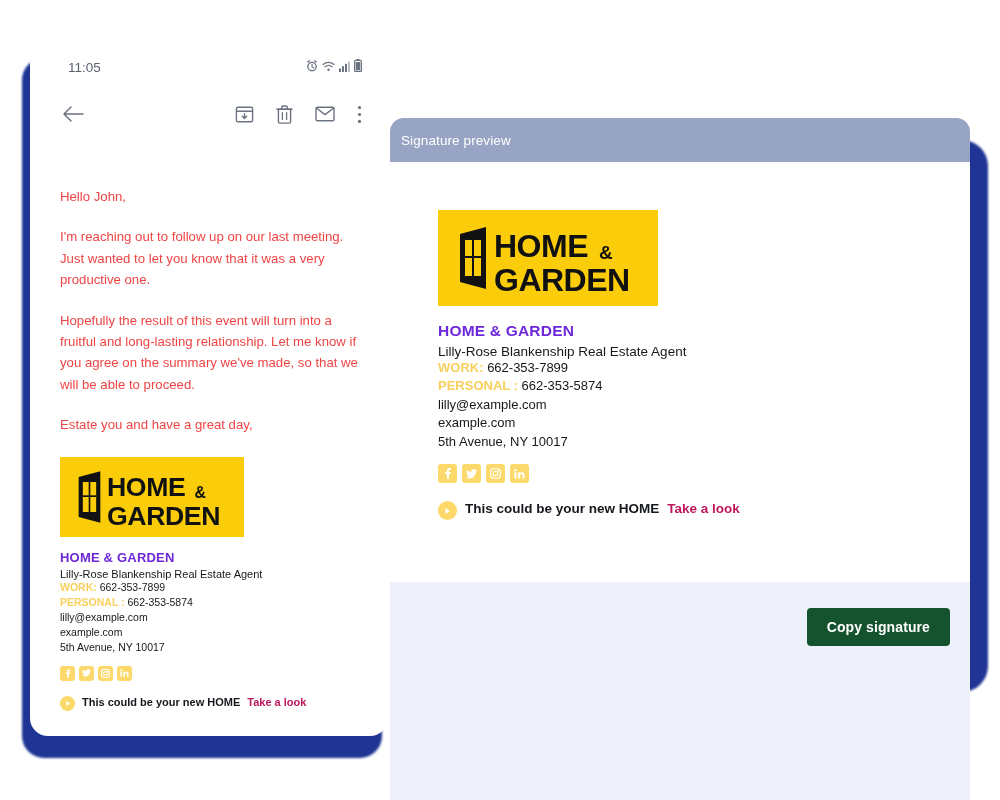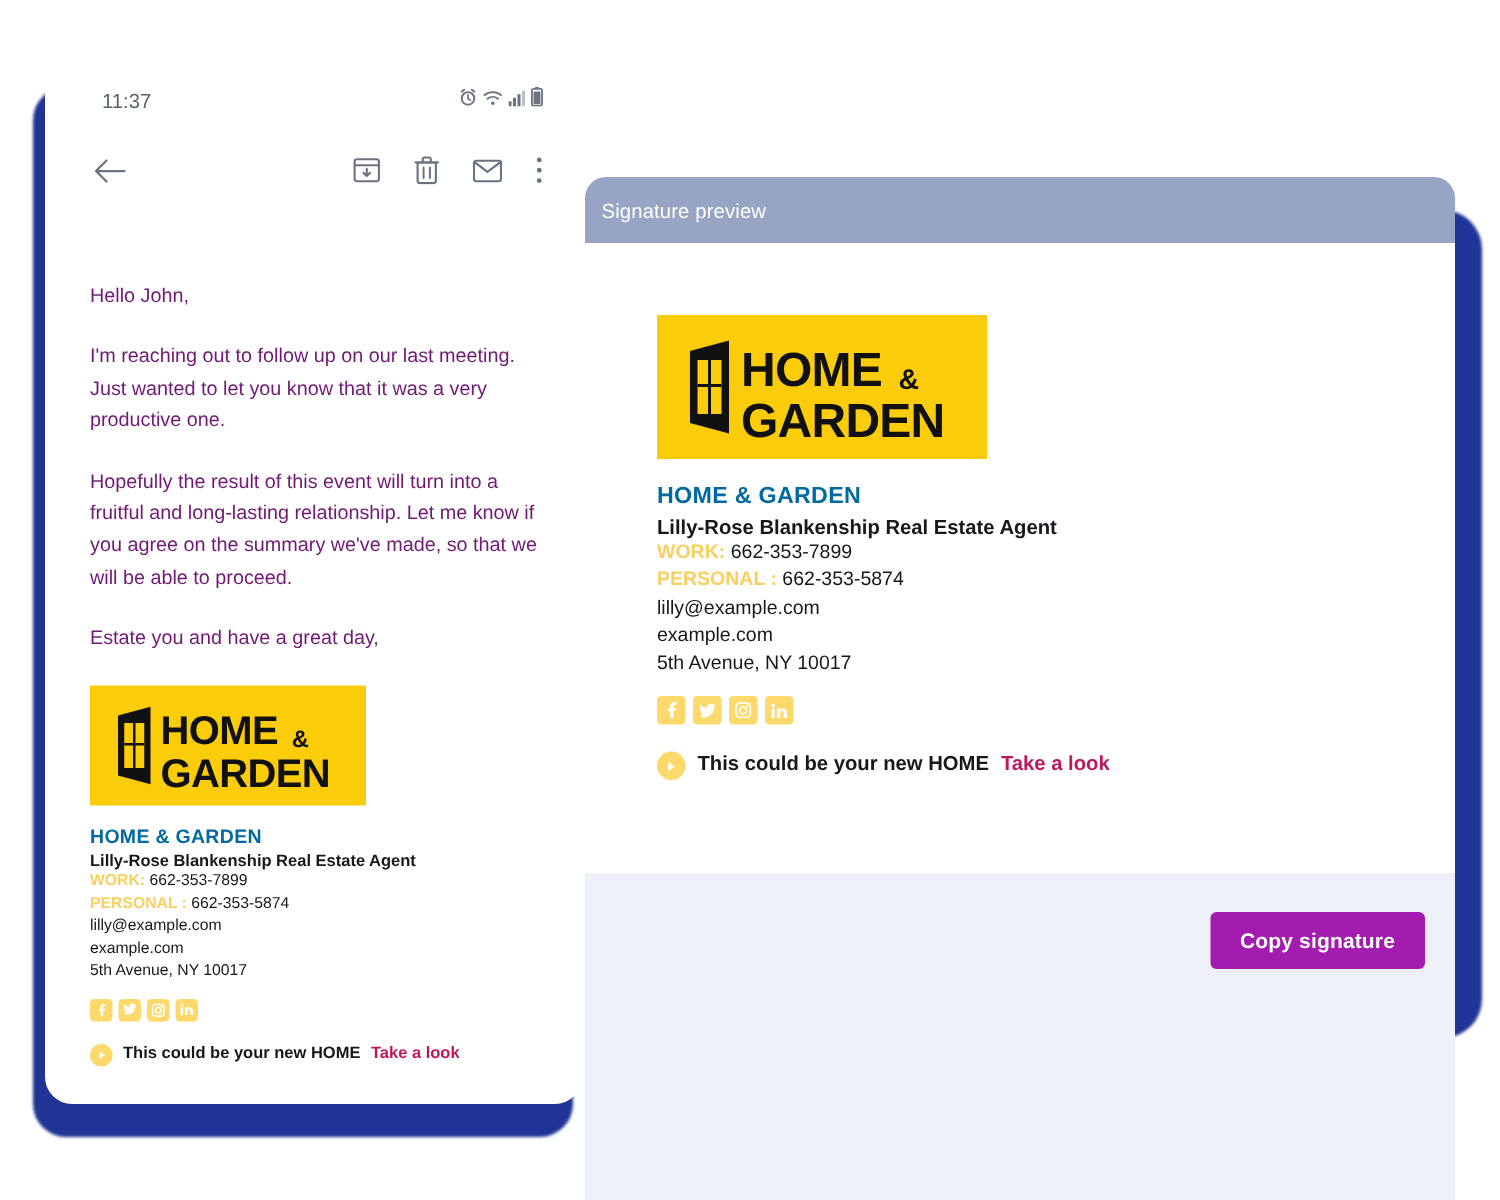--- a/index.html
+++ b/index.html
@@ -70,21 +70,21 @@
   }
   #desktop-footer {
     height: 90px;
     background: #eef1f9;
     display: flex;
     align-items: center;
     justify-content: flex-end;
     padding-right: 20px;
   }
   #copy-signature-button {
-    background: #a21caf;
+    background: #14532d;
     color: #ffffff;
     border: none;
     border-radius: 4px;
     font-family: "Liberation Sans", sans-serif;
     font-size: 14px;
     font-weight: bold;
     padding: 11px 20px;
     cursor: pointer;
     letter-spacing: 0.1px;
     margin-left: 16px;
@@ -130,41 +130,41 @@
     display: flex;
     align-items: center;
     gap: 22px;
   }
   #phone-body {
     padding: 44px 30px 0 30px;
   }
   .mail-paragraph {
     font-size: 13.2px;
     line-height: 1.62;
-    color: #701a75;
+    color: #ef4444;
     margin-bottom: 19px;
   }
 
   
   .logo {
     background: #facc09;
     display: block;
   }
   .logo-desktop { width: 220px; height: 96px; }
   .logo-mobile  { width: 184px; height: 80px; }
 
   
   .sig-company {
-    color: #0369a1;
+    color: #6d28d9;
     font-weight: bold;
     letter-spacing: 0.2px;
   }
   .sig-person {
     color: #15181c;
-    font-weight: bold;
+    font-weight: normal;
   }
   .sig-line { color: #15181c; }
   .sig-label { color: #f9cf5e; font-weight: bold; }
   .sig-contact-block { }
   .social-row { display: flex; gap: 5px; }
   .social-chip {
     background: #fcd96a;
     border-radius: 3px;
     display: flex;
     align-items: center;
@@ -296,21 +296,21 @@
 
     <div id="desktop-footer">
       <button id="copy-signature-button">Copy signature</button>
     </div>
 
   </div>
 
   <div id="phone-card">
 
     <div id="phone-statusbar">
-      <span id="phone-clock">11:37</span>
+      <span id="phone-clock">11:05</span>
       <span id="phone-status-icons">
         <span>
           <svg width="12" height="12" viewBox="0 0 12 12" aria-hidden="true">
             <circle cx="6" cy="6.6" r="4.2" fill="none" stroke="#6b7280" stroke-width="1.3"></circle>
             <path d="M6 4.2v2.6l1.7 1" fill="none" stroke="#6b7280" stroke-width="1.1" stroke-linecap="round"></path>
             <path d="M1.8 2.1 3.4.8M10.2 2.1 8.6.8" stroke="#6b7280" stroke-width="1.3" stroke-linecap="round"></path>
           </svg>
         </span>
         <span>
           <svg width="13" height="11" viewBox="0 0 13 11" aria-hidden="true">

